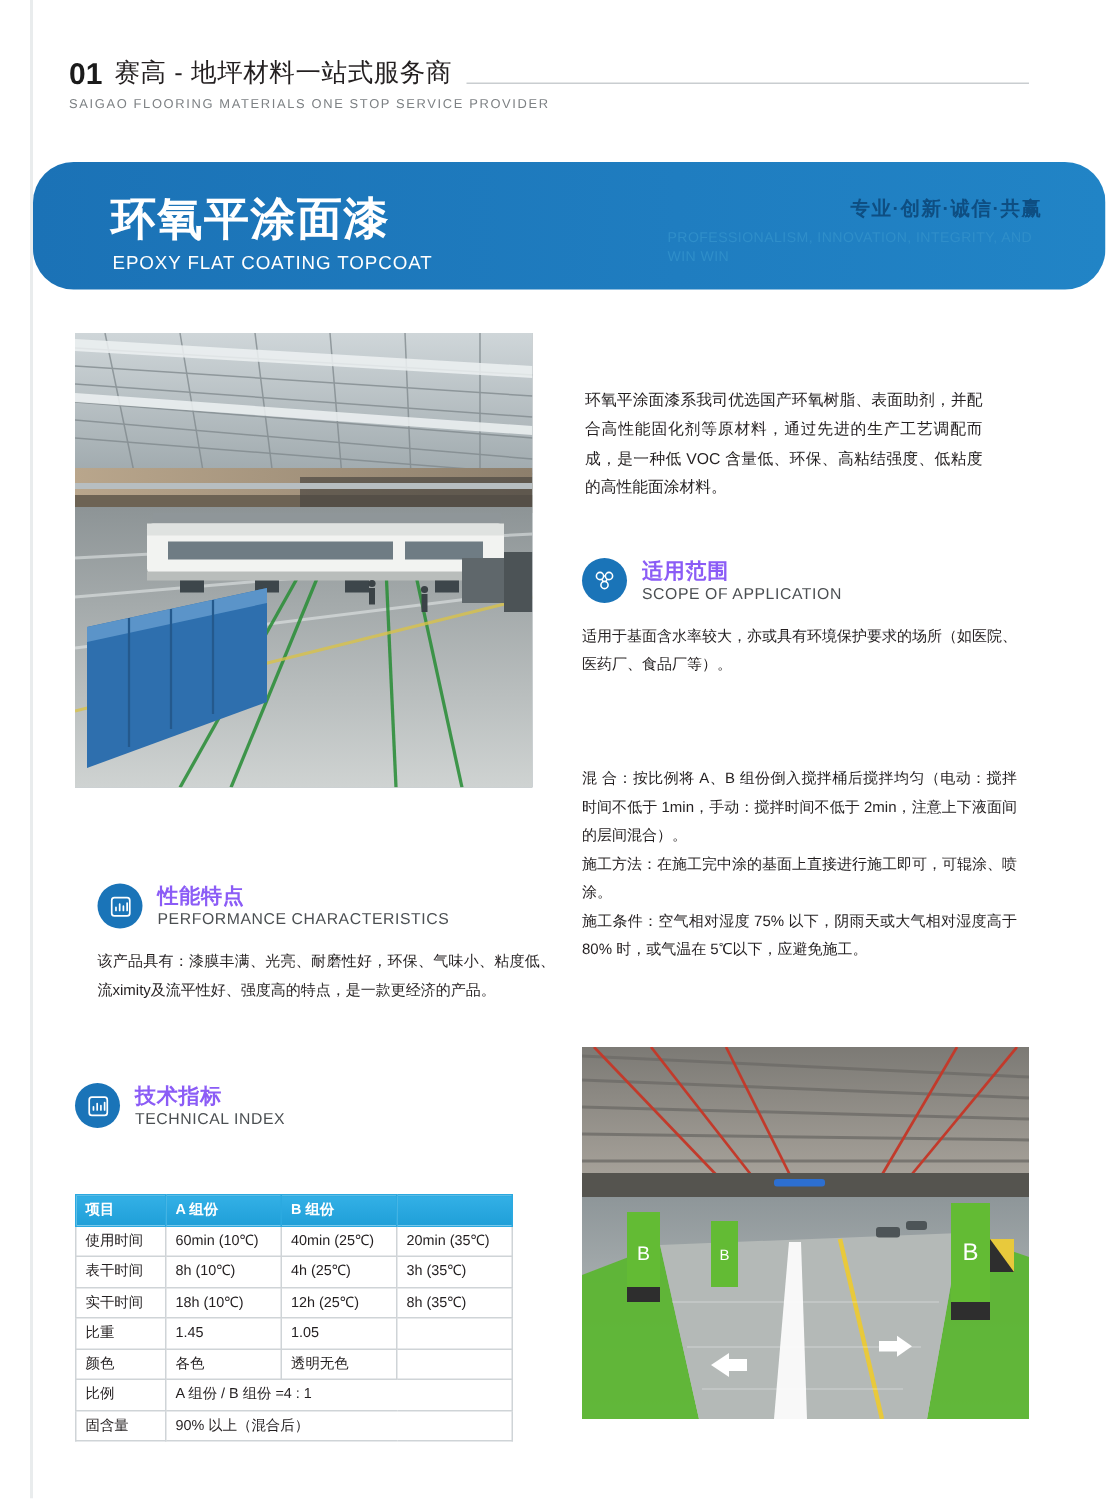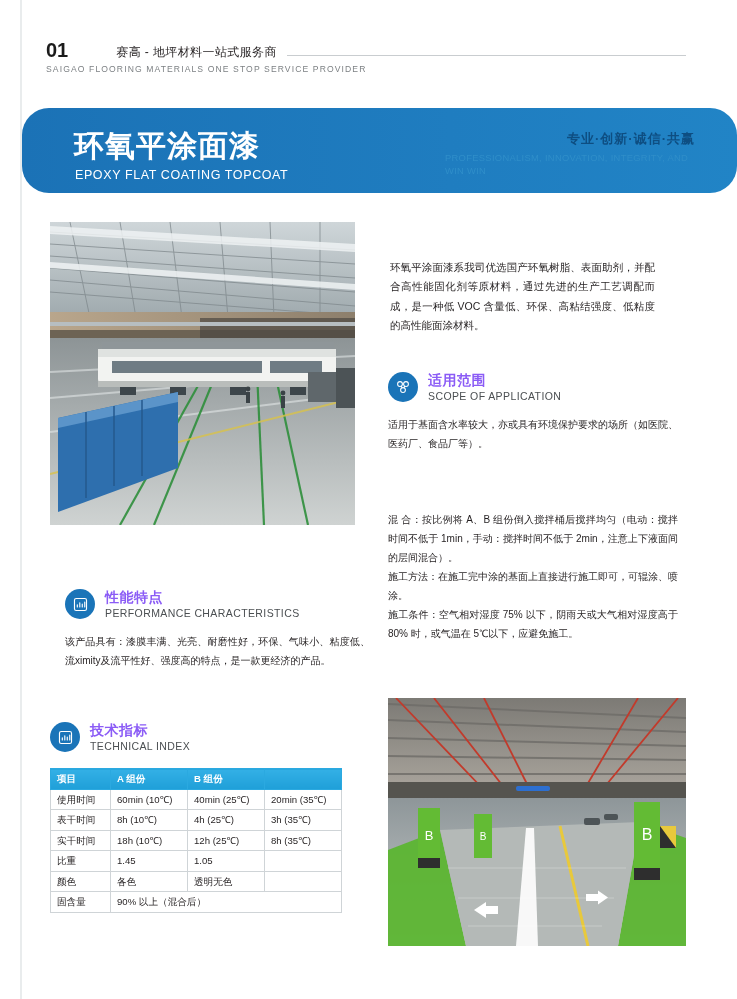--- a/index.html
+++ b/index.html
@@ -26,23 +26,22 @@
   .header {
     position:absolute; left:46px; top:40px; width:640px; height:50px;
   }
   .hdr-row { display:flex; align-items:flex-end; }
   .hdr-num {
     font-size:20px; font-weight:bold; color:#1b1b1b;
     letter-spacing:0; line-height:1;
     padding-right:8px;
   }
   .hdr-cn {
-    font-size:12px; color:#231f20; line-height:1.1; padding-bottom:1px;
+    font-size:17px; color:#231f20; line-height:1.1; padding-bottom:1px;
     letter-spacing:0.4px;
-    margin-left:40px;
   }
   .hdr-line {
     flex:1; height:1px; background:#c9cdd0; margin-left:10px; margin-bottom:4px;
   }
   .hdr-en {
     font-size:8.6px; color:#7d8184; letter-spacing:1.1px; margin-top:4px;
   }
 
   
   .title-band {
@@ -97,21 +96,21 @@
     text-align:justify;
   }
 
   #sec-scope { left:388px; top:372px; width:290px; }
   #sec-construction { left:388px; top:498px; width:290px; }
   #sec-performance { left:65px; top:562px; width:305px;margin-top:27px; }
   #sec-technical { left:50px; top:722px; width:305px; }
 
   
   table.tech {
-    position:absolute; left:50px; top:768px;
+    position:absolute; left:50px; top:796px;
     width:292px; border-collapse:collapse;
     font-size:9.6px; color:#231f20;
   }
   table.tech th, table.tech td {
     border:1px solid #cfd4d7;
     padding:4px 6px;
     text-align:left;
     height:20px;
     line-height:1.2;
   }
@@ -347,20 +346,24 @@
       <td>1.05</td>
       <td></td>
     </tr>
     <tr>
       <td class="first">颜色</td>
       <td>各色</td>
       <td>透明无色</td>
       <td></td>
     </tr>
     <tr>
+      <td class="first">比例</td>
+      <td colspan="3">A 组份 / B 组份 =4 : 1</td>
+    </tr>
+    <tr>
       <td class="first">固含量</td>
       <td colspan="3">90% 以上（混合后）</td>
     </tr>
   </tbody>
 </table>
 
 <div class="photo-bottom">
   <svg viewBox="0 0 298 248" preserveAspectRatio="none" aria-hidden="true">
     <defs>
       <linearGradient id="gfl" x1="0" y1="0" x2="0" y2="1">

